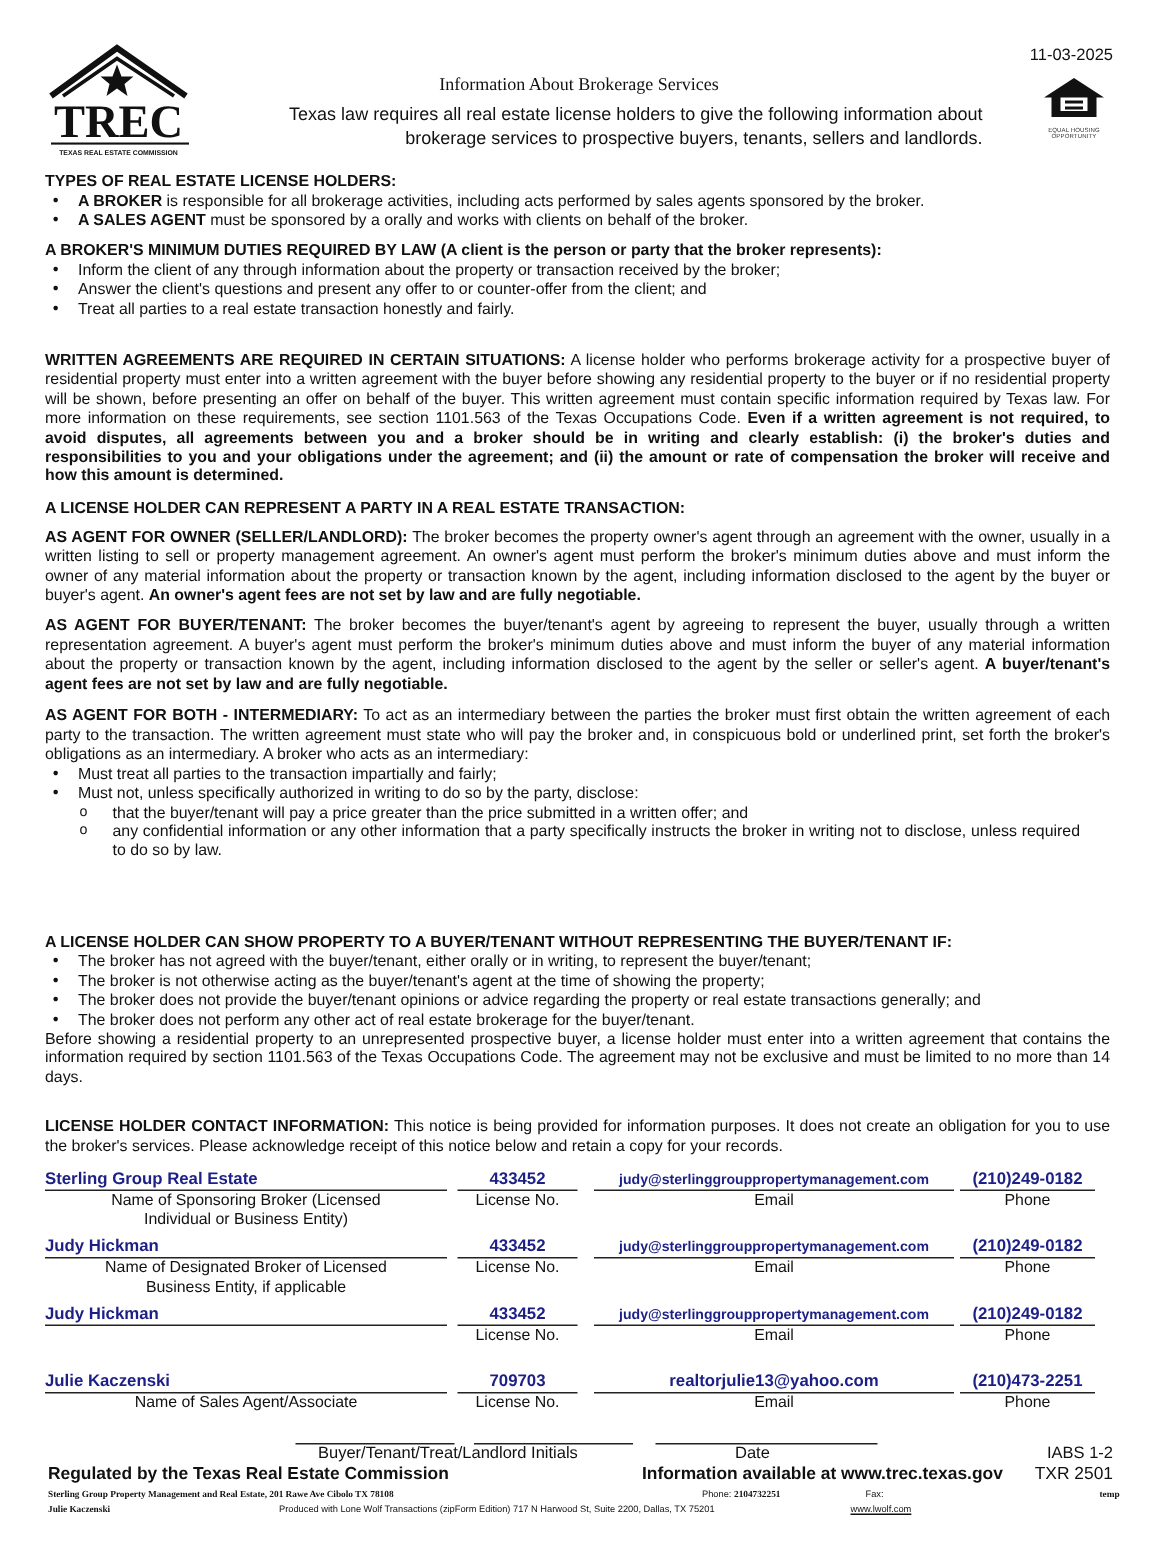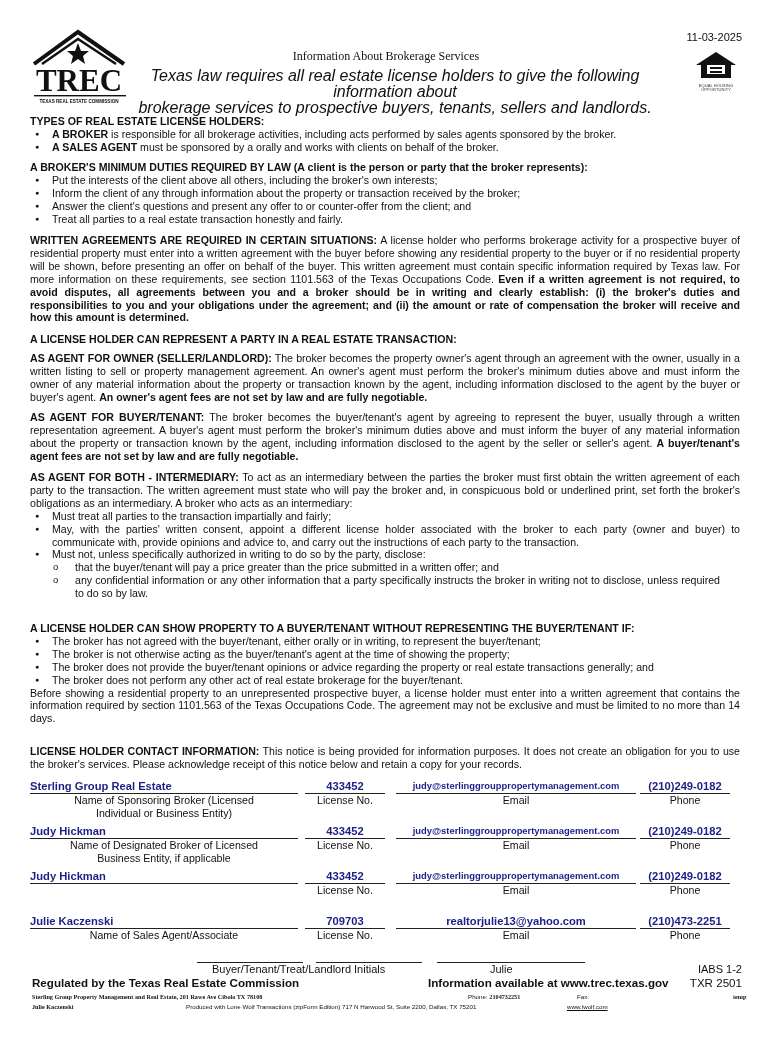--- a/index.html
+++ b/index.html
@@ -13,22 +13,22 @@
   .logo { position: absolute; left: 30px; top: 26px; width: 100px; height: 80px; }
   .logo svg { display: block; }
   .date { position: absolute; right: 26px; top: 31px; font-size: 11px; }
   .eho { position: absolute; left: 692px; top: 50px; width: 48px; }
   .eho-text { font-size: 4px; line-height: 4.5px; text-align: center; letter-spacing: 0.1px; color: #333; margin-top: 1px; }
   .title {
     position: absolute; left: 156px; width: 460px; top: 44px; text-align: center;
     font-family: "Liberation Serif", serif; font-weight: normal; font-size: 12px; line-height: 24px;
   }
   .subtitle {
-    position: absolute; left: 135px; width: 520px; top: 68px; text-align: center;
-    font-style: italic; font-size: 16px; line-height: 16px;
+    position: absolute; left: 135px; width: 520px; top: 68px; text-align: right;
+    font-size: 12px; line-height: 16px;
   }
 
   .section { position: absolute; left: 30px; width: 710px; }
   .h { font-weight: bold; }
   ul.b { list-style: none; }
   ul.b > li { position: relative; padding-left: 22px; }
   ul.b > li::before { content: "●"; position: absolute; left: 5px; top: 0; font-size: 7px; }
   ul.o { list-style: none; }
   ul.o > li { position: relative; padding-left: 45px; }
   ul.o > li::before { content: "o"; position: absolute; left: 23px; top: 0; font-size: 9.5px; }
@@ -88,21 +88,20 @@
   <div class="h">TYPES OF REAL ESTATE LICENSE HOLDERS:</div>
   <ul class="b">
     <li><b>A BROKER</b><span> is responsible for all brokerage activities, including acts performed by sales agents sponsored by the broker.</span></li>
     <li><b>A SALES AGENT</b><span> must be sponsored by a orally and works with clients on behalf of the broker.</span></li>
   </ul>
 </div>
 
 <div class="section" style="top:161px;">
   <div class="h">A BROKER'S MINIMUM DUTIES REQUIRED BY LAW (A client is the person or party that the broker represents):</div>
   <ul class="b">
-    <li>Put the interests of the client above all others, including the broker's own interests;</li>
     <li>Inform the client of any through information about the property or transaction received by the broker;</li>
     <li>Answer the client's questions and present any offer to or counter-offer from the client; and</li>
     <li>Treat all parties to a real estate transaction honestly and fairly.</li>
   </ul>
 </div>
 
 <div class="section" style="top:234px;">
   <p class="j"><b>WRITTEN AGREEMENTS ARE REQUIRED IN CERTAIN SITUATIONS:</b><span> A license holder who performs brokerage activity for a prospective buyer of residential property must enter into a written agreement with the buyer before showing any residential property to the buyer or if no residential property will be shown, before presenting an offer on behalf of the buyer. This written agreement must contain specific information required by Texas law. For more information on these requirements, see section 1101.563 of the Texas Occupations Code. </span><b>Even if a written agreement is not required, to avoid disputes, all agreements between you and a broker should be in writing and clearly establish: (i) the broker's duties and responsibilities to you and your obligations under the agreement; and (ii) the amount or rate of compensation the broker will receive and how this amount is determined.</b></p>
 </div>
 
@@ -112,21 +111,20 @@
 <div class="section" style="top:352px;">
   <p class="j"><b>AS AGENT FOR OWNER (SELLER/LANDLORD):</b><span> The broker becomes the property owner's agent through an agreement with the owner, usually in a written listing to sell or property management agreement. An owner's agent must perform the broker's minimum duties above and must inform the owner of any material information about the property or transaction known by the agent, including information disclosed to the agent by the buyer or buyer's agent. </span><b>An owner's agent fees are not set by law and are fully negotiable.</b></p>
 </div>
 <div class="section" style="top:411px;">
   <p class="j"><b>AS AGENT FOR BUYER/TENANT:</b><span> The broker becomes the buyer/tenant's agent by agreeing to represent the buyer, usually through a written representation agreement. A buyer's agent must perform the broker's minimum duties above and must inform the buyer of any material information about the property or transaction known by the agent, including information disclosed to the agent by the seller or seller's agent. </span><b>A buyer/tenant's agent fees are not set by law and are fully negotiable.</b></p>
 </div>
 <div class="section" style="top:471px;">
   <p class="j"><b>AS AGENT FOR BOTH - INTERMEDIARY:</b><span> To act as an intermediary between the parties the broker must first obtain the written agreement of each party to the transaction. The written agreement must state who will pay the broker and, in conspicuous bold or underlined print, set forth the broker's obligations as an intermediary. A broker who acts as an intermediary:</span></p>
   <ul class="b">
     <li>Must treat all parties to the transaction impartially and fairly;</li>
-    <li class="j" style="text-align:justify;">May, with the parties' written consent, appoint a different license holder associated with the broker to each party (owner and buyer) to communicate with, provide opinions and advice to, and carry out the instructions of each party to the transaction.</li>
     <li>Must not, unless specifically authorized in writing to do so by the party, disclose:</li>
   </ul>
   <ul class="o">
     <li>that the buyer/tenant will pay a price greater than the price submitted in a written offer; and</li>
     <li style="text-align:justify;padding-right:20px;">any confidential information or any other information that a party specifically instructs the broker in writing not to disclose, unless required to do so by law.</li>
   </ul>
 </div>
 
 <div class="section" style="top:622px;">
   <div class="h">A LICENSE HOLDER CAN SHOW PROPERTY TO A BUYER/TENANT WITHOUT REPRESENTING THE BUYER/TENANT IF:</div>
@@ -215,21 +213,21 @@
   <div class="cell c-phone">
       <div class="val">(210)473-2251</div>
       <div class="lbl">Phone</div>
     </div>
 </div>
 
 <div class="initline" style="left:197px;width:106px;"></div>
 <div class="initline" style="left:316px;width:106px;"></div>
 <div class="initline" style="left:437px;width:148px;"></div>
 <div class="foot-lbl" style="left:212px;">Buyer/Tenant/Treat/Landlord Initials</div>
-<div class="foot-lbl" style="left:490px;">Julie</div>
+<div class="foot-lbl" style="left:490px;">Date</div>
 <div class="foot-lbl" style="right:26px;">IABS 1-2</div>
 
 <div class="reg" style="left:32px;">Regulated by the Texas Real Estate  Commission</div>
 <div class="reg" style="left:428px;">Information available at www.trec.texas.gov</div>
 <div class="reg" style="right:26px;font-weight:normal;">TXR 2501</div>
 
 <div class="tiny serif-b" style="left:32px;top:993px;">Sterling Group Property Management and Real Estate, 201 Rawe Ave Cibolo TX 78108</div>
 <div class="tiny" style="left:468px;top:993px;"><span>Phone: </span><span class="serif-b">2104732251</span></div>
 <div class="tiny" style="left:577px;top:993px;">Fax:</div>
 <div class="tiny serif-b" style="left:733px;top:993px;">temp</div>

